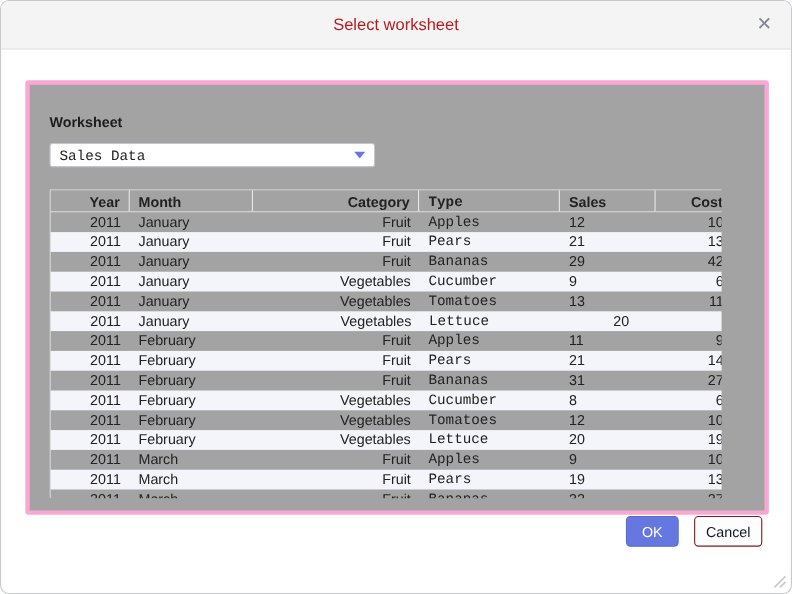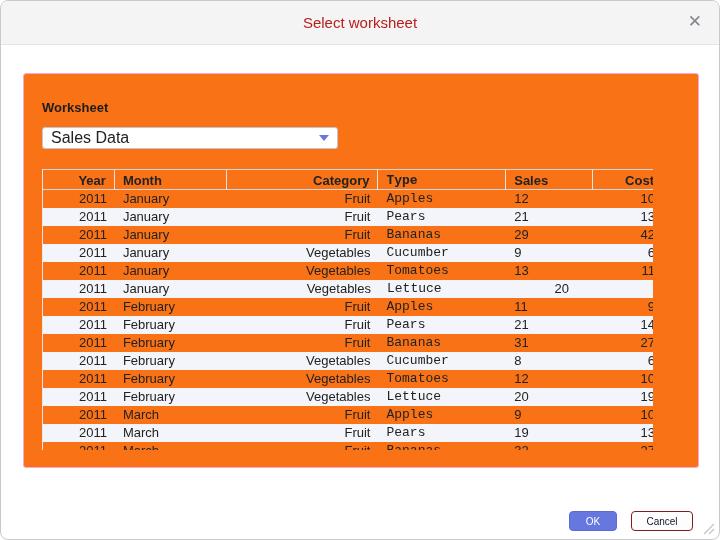--- a/index.html
+++ b/index.html
@@ -18,29 +18,29 @@
     background:var(--titlebar-bg);border-bottom:1px solid #e4e5e7;
     display:flex;align-items:center;justify-content:center;
   }
   .title{font-size:15px;color:#b91c1c;}
   .close{
     position:absolute;right:17px;top:11px;font-size:17px;line-height:20px;
     color:#84888f;cursor:pointer;
   }
   .panel{
     position:absolute;left:22px;top:72px;width:676px;height:395px;
-    box-sizing:border-box;border:1px solid #f9a8d4;border-radius:3px;background:#f97316;
+    box-sizing:border-box;border:4px solid #f9a8d4;border-radius:3px;background:#a3a3a3;
   }
   .ws-label{position:absolute;left:18px;top:26px;font-size:13px;font-weight:bold;color:#1c1c1e;}
   .dropdown{
     position:absolute;left:18px;top:53px;width:296px;height:22px;box-sizing:border-box;
     border:1px solid #c3c6cc;border-radius:3px;background:#fff;
     display:flex;align-items:center;padding:0 8px;cursor:pointer;
   }
-  .dd-value{flex:1;font-size:16px;color:#222;}
+  .dd-value{flex:1;font-size:13px;color:#222;font-family:Liberation Mono, monospace;}
   .dd-arrow{
     width:0;height:0;border-left:5px solid transparent;border-right:5px solid transparent;
     border-top:6px solid var(--accent);
   }
   .table{
     position:absolute;left:18px;top:95px;width:611px;height:281px;
     display:flex;overflow:hidden;font-size:13px;
   }
   .table-main{width:621px;border-left:1px solid #e7e7e9;box-sizing:border-box;}
   .thead{
@@ -65,22 +65,22 @@
   }
   .scroll-thumb{
     position:absolute;left:1px;top:14px;width:8px;height:34px;
     background:#c9ccd2;border-radius:5px;
   }
   .scroll-arrow{position:absolute;left:2px;width:0;height:0;
     border-left:3px solid transparent;border-right:3px solid transparent;}
   .scroll-arrow.up{top:4px;border-bottom:4px solid #b5b8bf;}
   .scroll-arrow.down{bottom:4px;border-top:4px solid #b5b8bf;}
   .btn{
-    position:absolute;top:510px;height:20px;box-sizing:border-box;
-    font-family:inherit;font-size:10px;border-radius:4px;cursor:pointer;
+    position:absolute;top:468px;height:28px;box-sizing:border-box;
+    font-family:inherit;font-size:13px;border-radius:4px;cursor:pointer;
   }
   .btn.ok{
     left:568px;width:48px;background:var(--accent);color:#fff;
     border:1px solid #5a6cd4;
   }
   .btn.cancel{
     left:630px;width:62px;background:#fdfdfd;color:#0f172a;
     border:1px solid #7f1d1d;
   }
   .resize-handle{position:absolute;right:4px;bottom:4px;}

